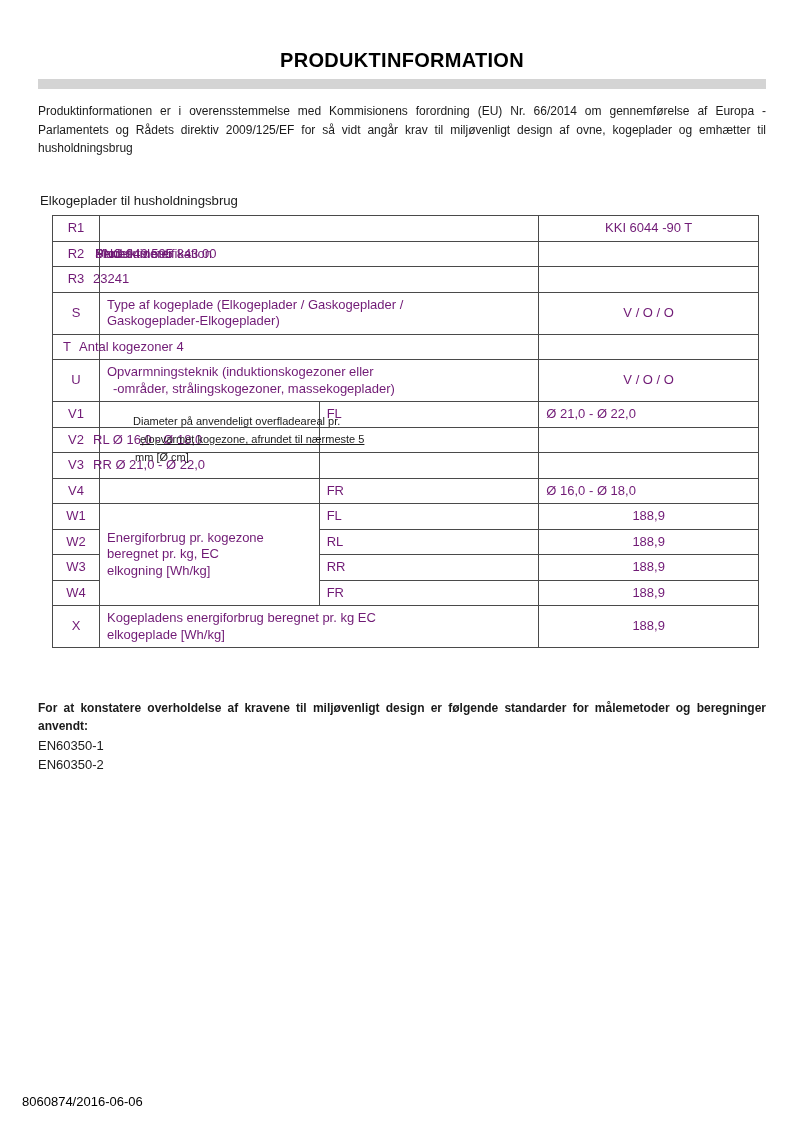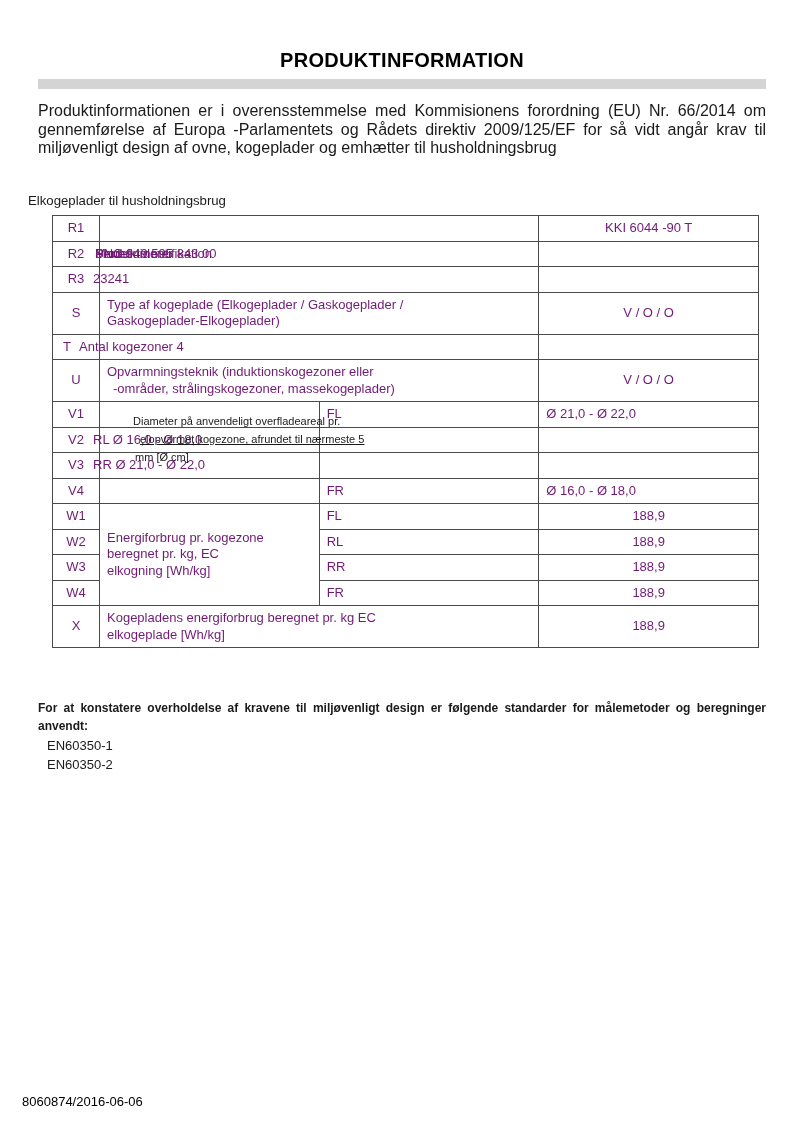--- a/index.html
+++ b/index.html
@@ -36,28 +36,28 @@
     top: 79px;
     width: 728px;
     height: 10px;
     background: #d4d4d4;
   }
   .intro {
     position: absolute;
     left: 38px;
     top: 102px;
     width: 728px;
-    font-size: 16px;
+    font-size: 12px;
     line-height: 18.5px;
     text-align: justify;
     color: #1a1a1a;
   }
   .section-label {
     position: absolute;
-    left: 28px;
+    left: 40px;
     top: 193px;
     font-size: 13.2px;
     color: #1a1a1a;
   }
 
   
   .tbl {
     position: absolute;
     left: 52px;
     top: 215px;
@@ -130,21 +130,20 @@
     font-weight: bold;
     line-height: 18px;
     text-align: justify;
   }
   .std-list {
     position: absolute;
     left: 38px;
     top: 736px;
     font-size: 13px;
     line-height: 19px;
-    margin-left: 9px;
   }
   .page-footer {
     position: absolute;
     left: 22px;
     top: 1094px;
     font-size: 13px;
     color: #000000;
   }
 </style>
 </head>

